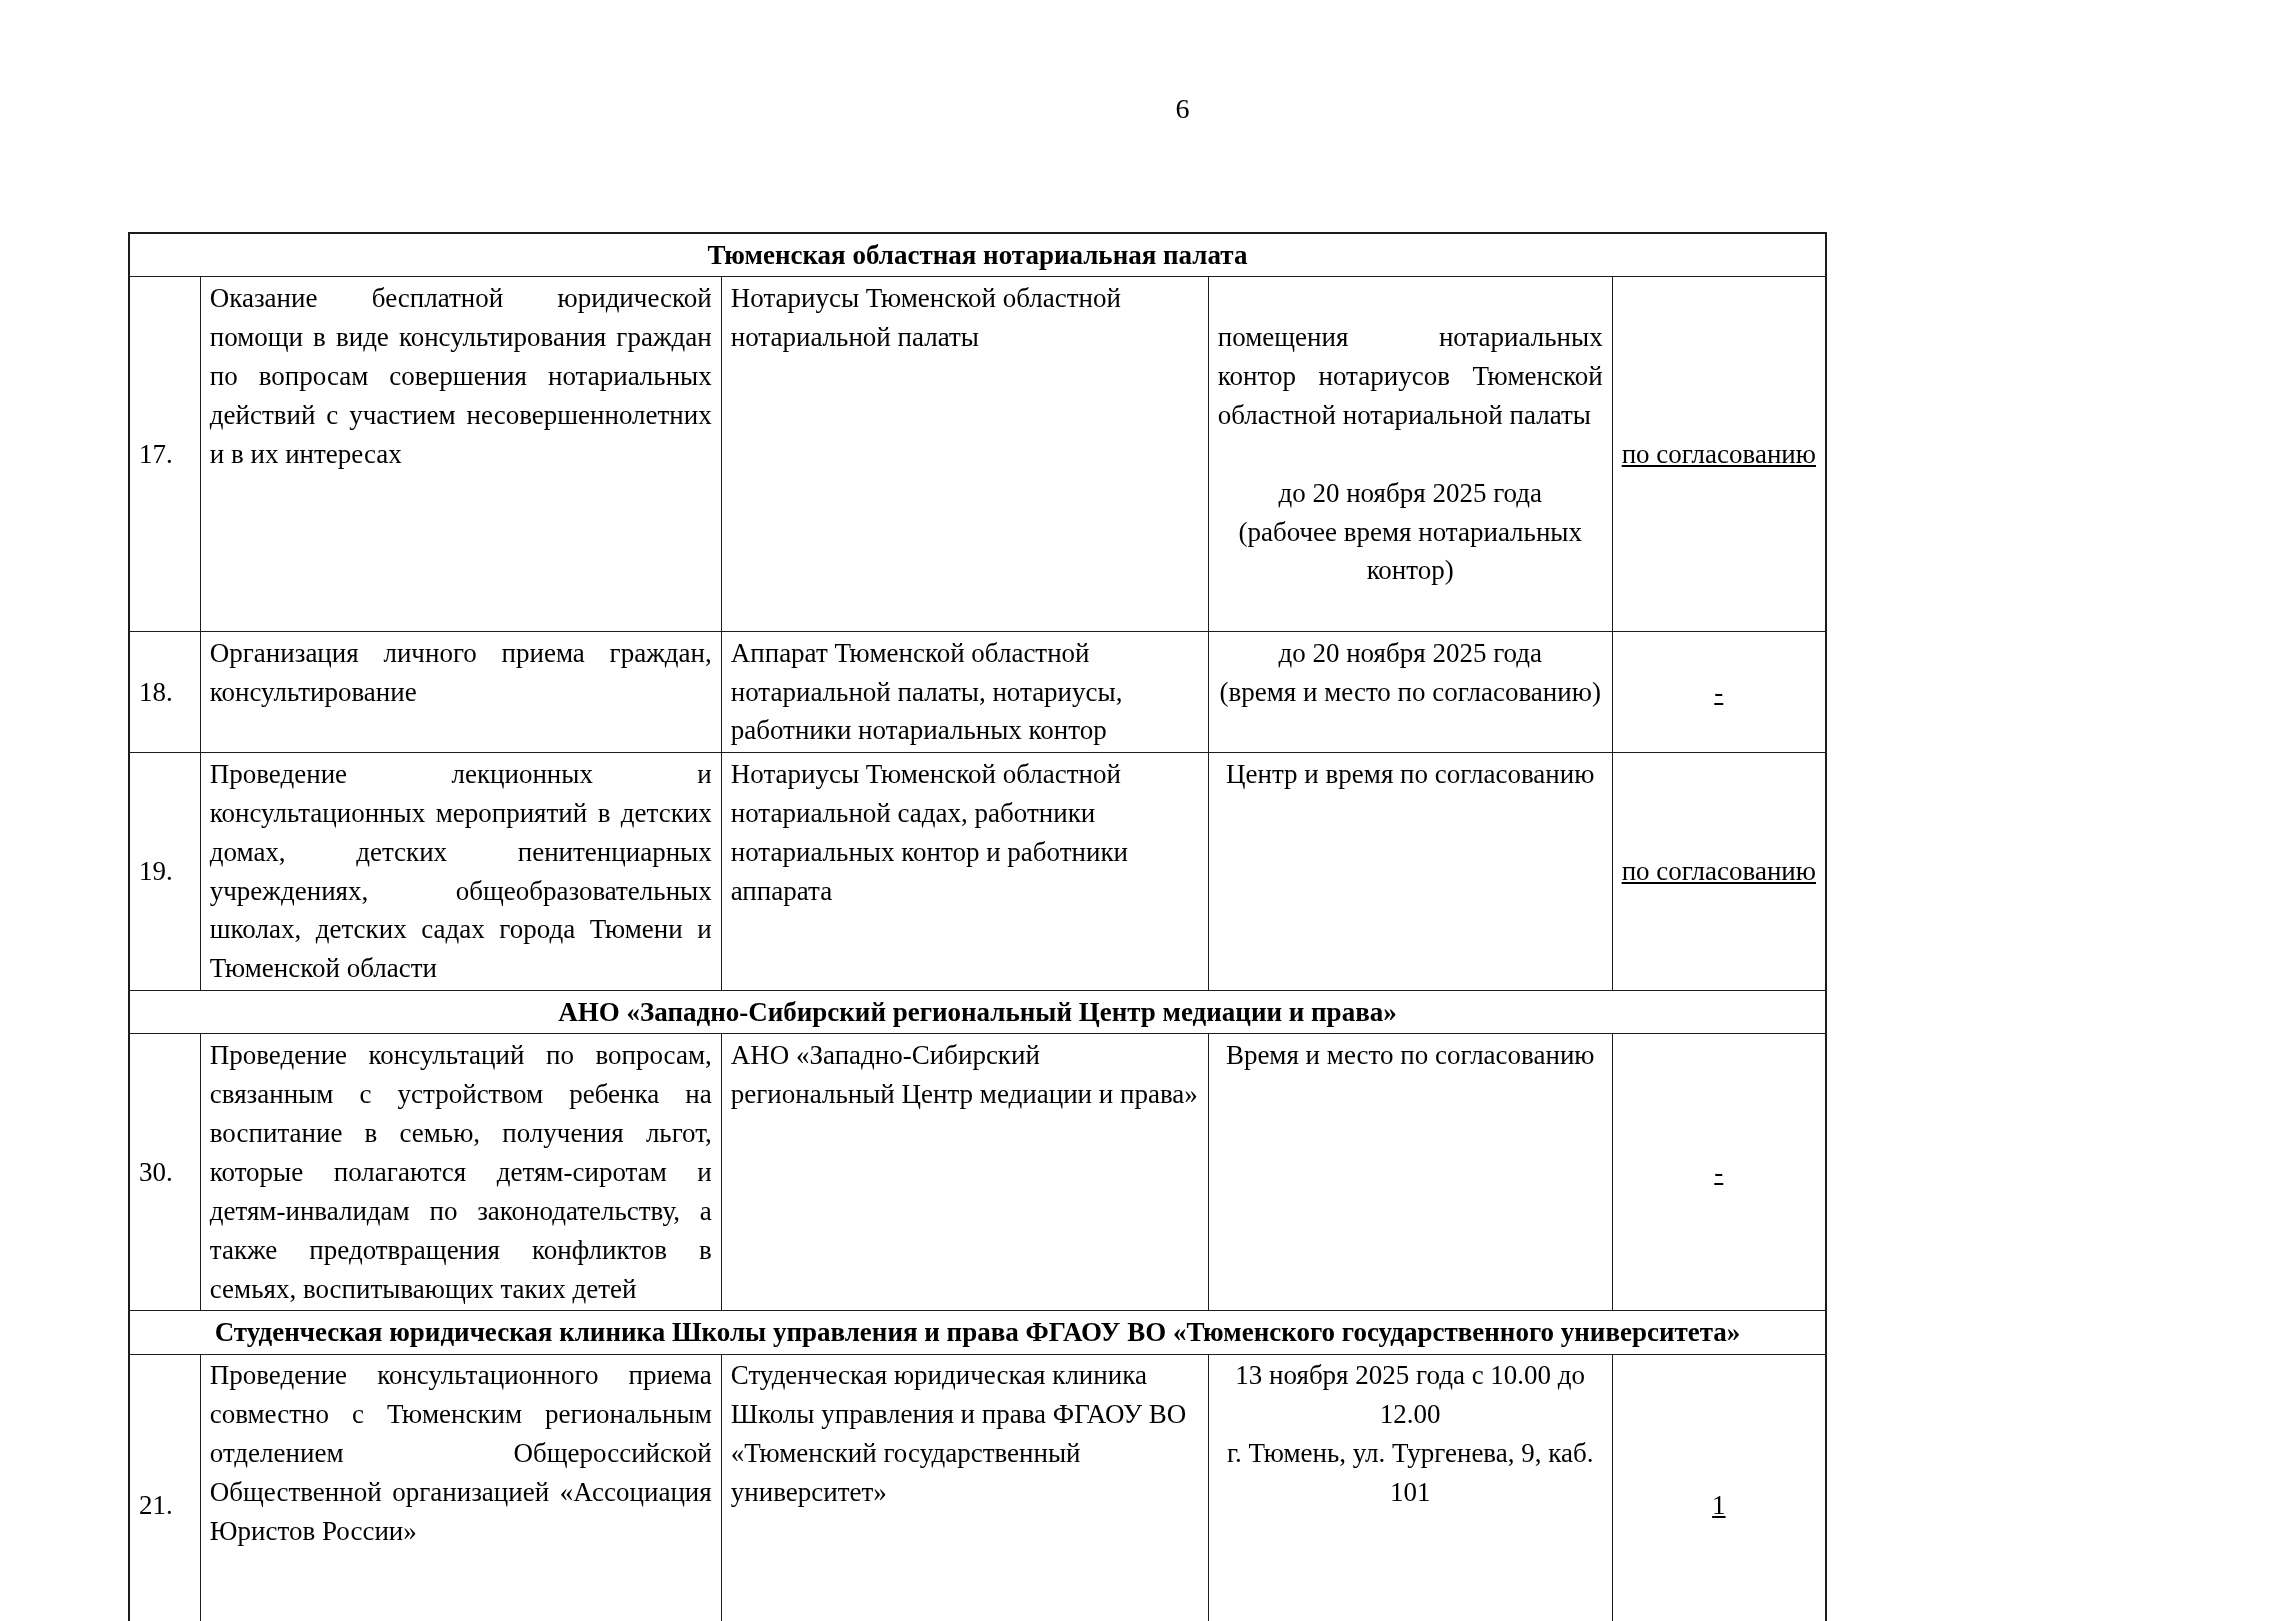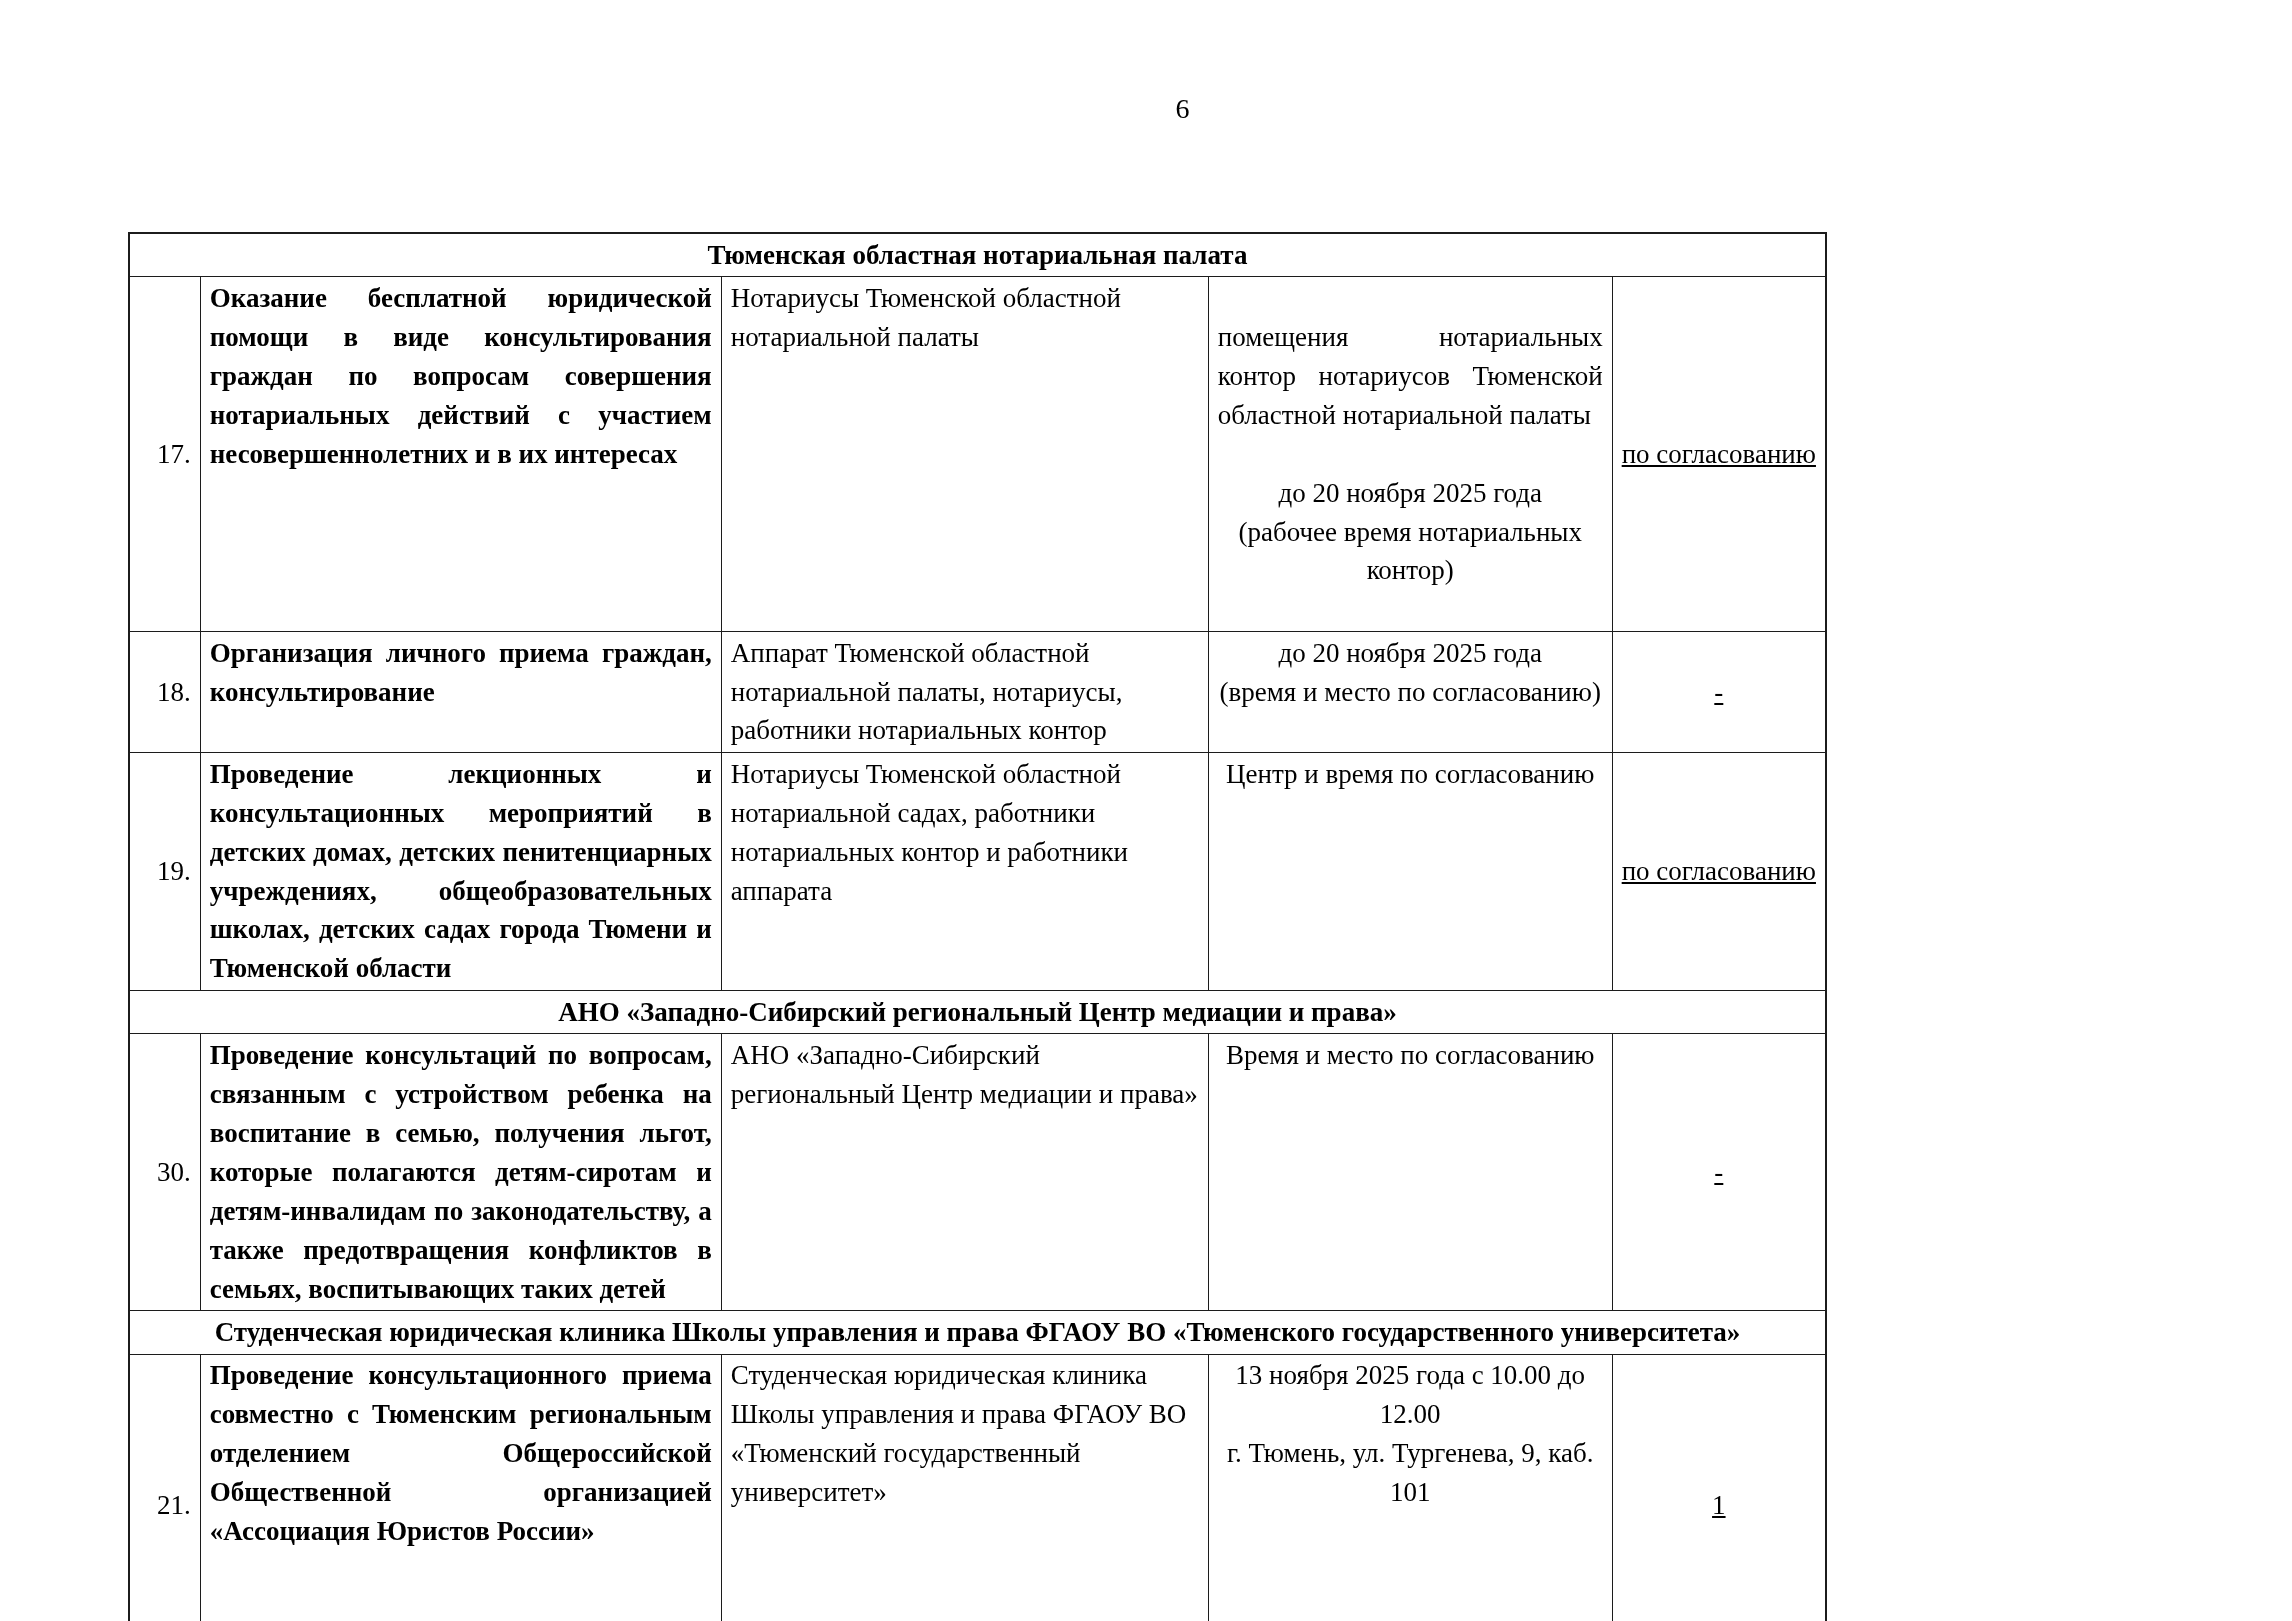--- a/index.html
+++ b/index.html
@@ -40,29 +40,28 @@
     padding: 1.8px 9px;
     overflow: hidden;
   }
   td.section-cell {
     text-align: center;
     vertical-align: middle;
     font-weight: bold;
     padding: 1.8px 5.4px;
   }
   td.num {
-    text-align: right;
+    text-align: left;
     vertical-align: middle;
     padding: 1.8px 3.6px;
   }
   td.activity {
     text-align: justify;
     vertical-align: top;
     padding: 2.7px 9.9px 2.7px 11.6px;
-    font-weight: bold;
   }
   td.organizer {
     vertical-align: top;
     padding: 2.7px 9px;
   }
   td.place {
     text-align: center;
     vertical-align: top;
     padding: 2.7px 9px;
     white-space: pre-line;

